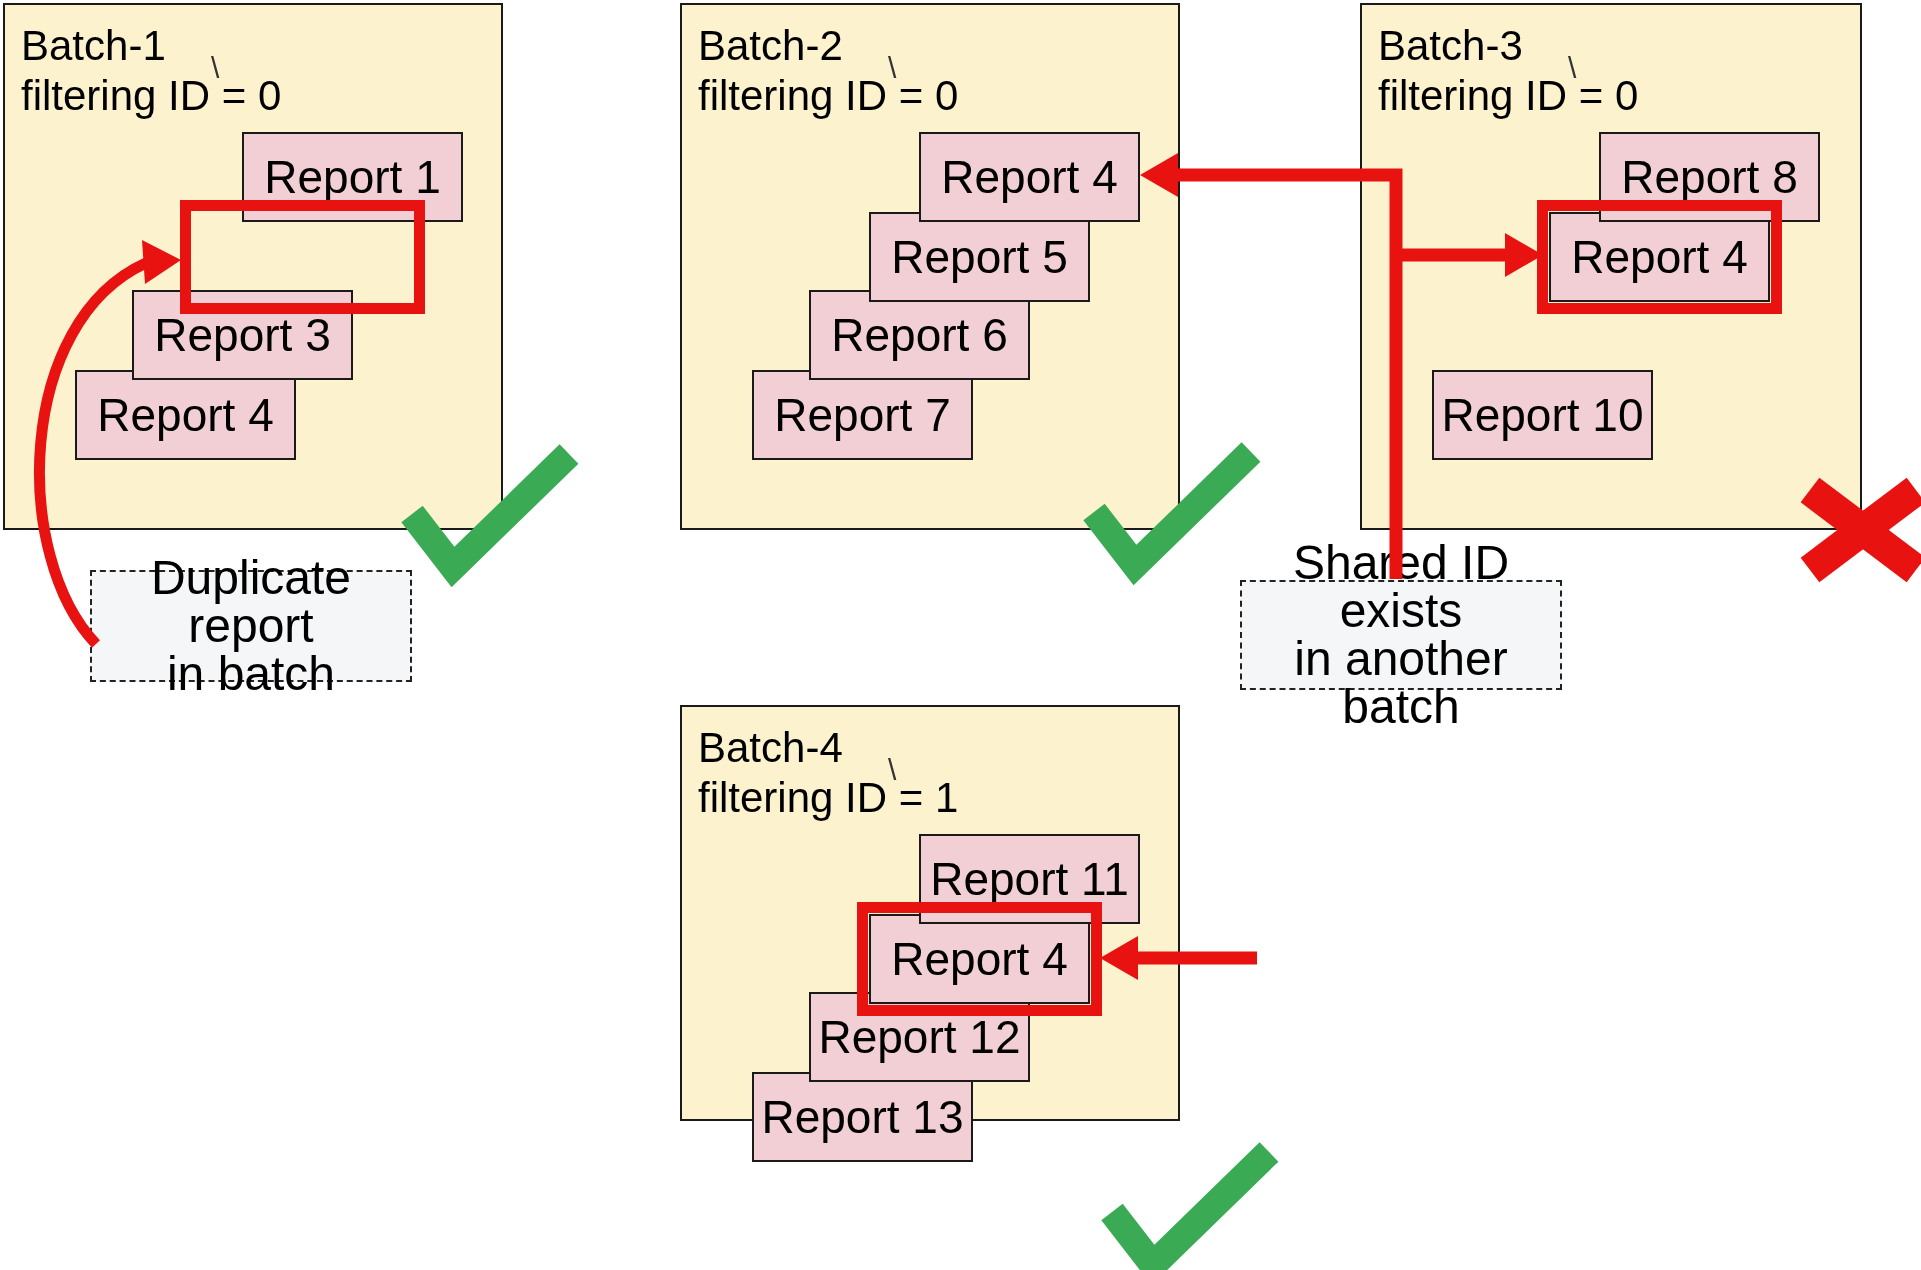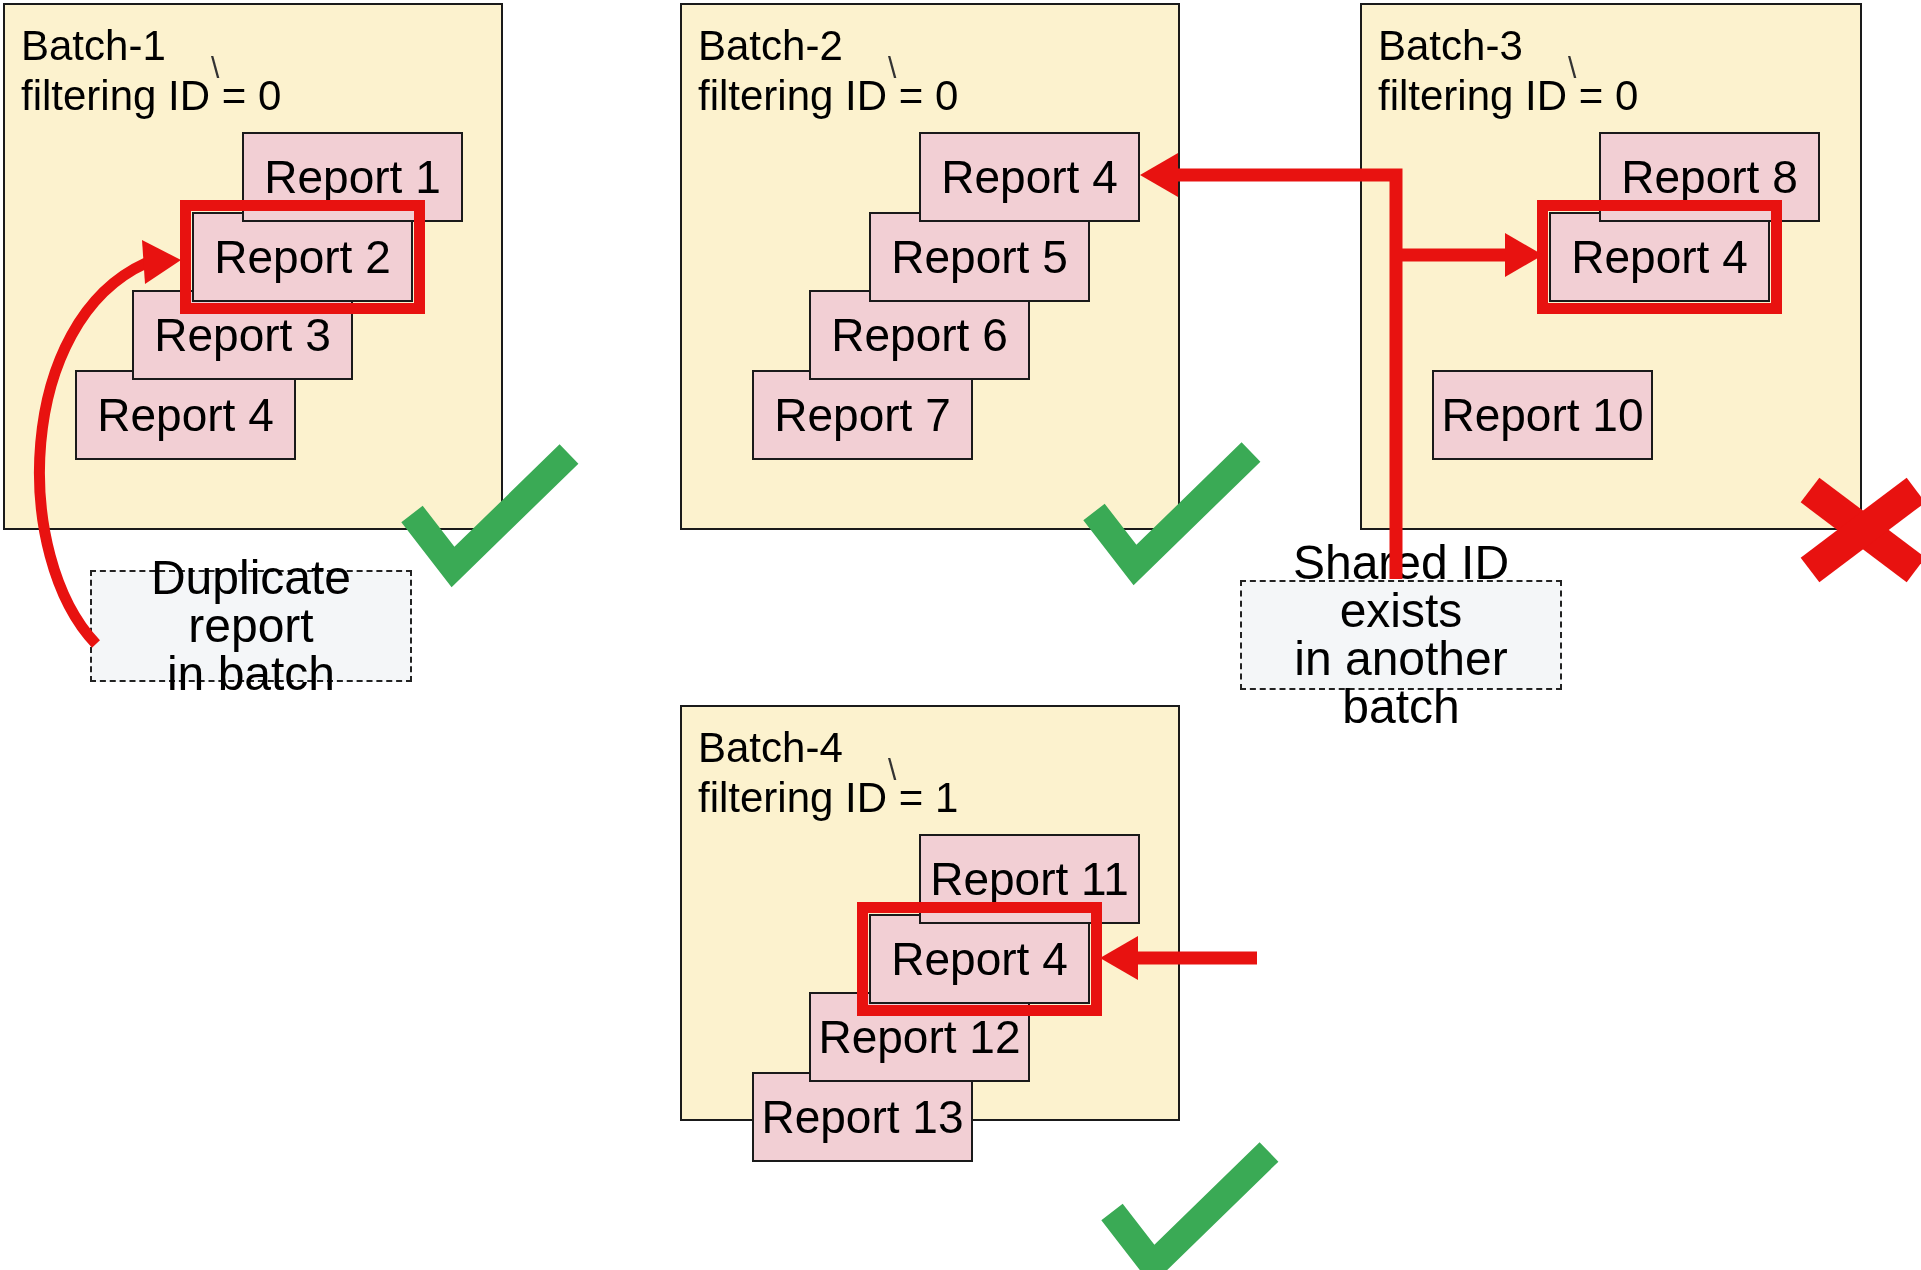--- a/index.html
+++ b/index.html
@@ -114,21 +114,20 @@
 </head>
 <body>
 
 <div id="canvas">
 
   <div class="batch b1">
     <div class="batch-title">Batch-1
 filtering ID = 0</div>
     <span class="tick">\</span>
     <div class="card pos0">Report 1</div>
-    <div class="card pos1">Report 2</div>
     <div class="card pos2">Report 3</div>
     <div class="card pos3">Report 4</div>
     <div class="highlight-frame"></div>
   </div>
 
   <div class="batch b2">
     <div class="batch-title">Batch-2
 filtering ID = 0</div>
     <span class="tick">\</span>
     <div class="card pos0">Report 4</div>

